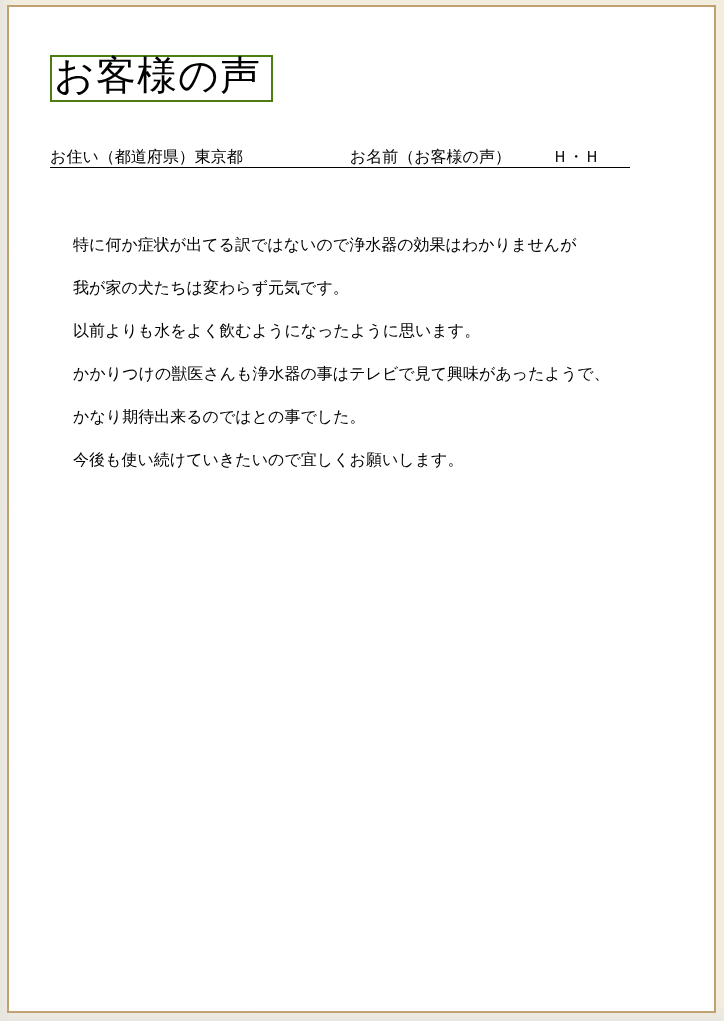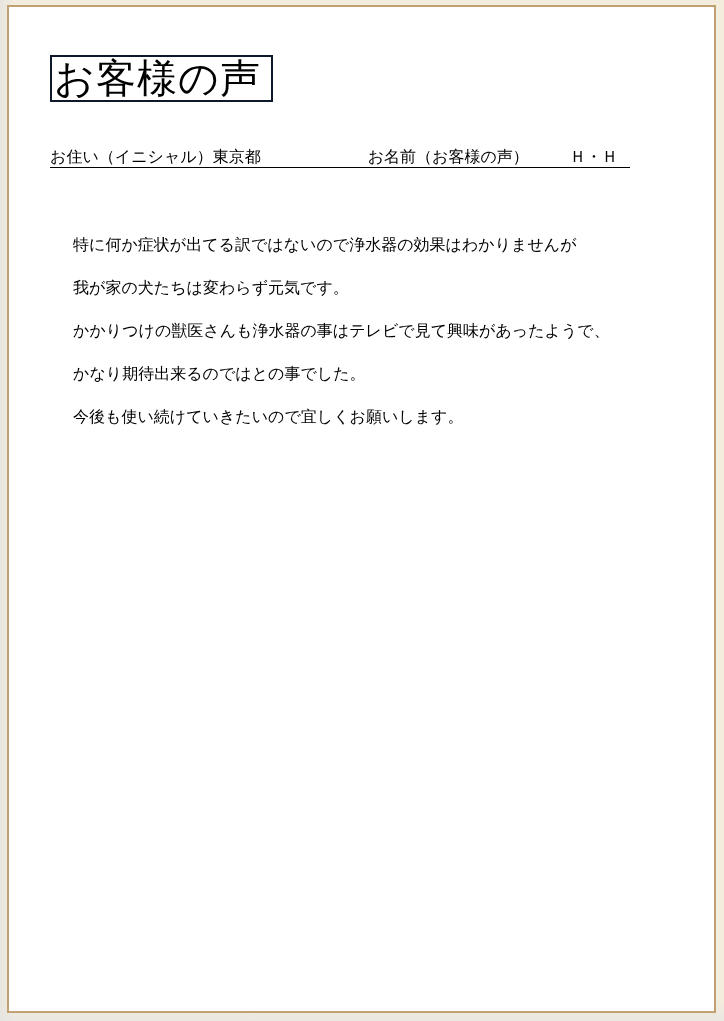--- a/index.html
+++ b/index.html
@@ -32,23 +32,24 @@
     background: #ffffff;
     border: 2px solid #c1a172;
   }
   .title-box {
     position: absolute;
     left: 41px;
     top: 48px;
     width: 223px;
     height: 47px;
     box-sizing: border-box;
-    border: 2px solid #0f172a;
+    border: 2px solid #4d7c0f;
     display: flex;
     align-items: center;
+    font-family: Liberation Mono, monospace;
   }
   .title-text {
     font-size: 40px;
     line-height: 43px;
     letter-spacing: 1px;
     padding-left: 2px;
     white-space: nowrap;
   }
   .info-line {
     position: absolute;
@@ -81,26 +82,27 @@
 
 <div class="frame-shade"></div>
 
 <div class="page">
 
   <div class="title-box">
     <span class="title-text">お客様の声</span>
   </div>
 
   <div class="info-line">
-    <span class="residence-label">お住い（イニシャル）</span><span class="residence-value">東京都</span>
+    <span class="residence-label">お住い（都道府県）</span><span class="residence-value">東京都</span>
     <span class="name-label">お名前（お客様の声）</span>
     <span class="name-value">Ｈ・Ｈ</span>
   </div>
 
   <div class="body-text">
     <p>特に何か症状が出てる訳ではないので浄水器の効果はわかりませんが</p>
     <p>我が家の犬たちは変わらず元気です。</p>
+    <p>以前よりも水をよく飲むようになったように思います。</p>
     <p>かかりつけの獣医さんも浄水器の事はテレビで見て興味があったようで、</p>
     <p>かなり期待出来るのではとの事でした。</p>
     <p>今後も使い続けていきたいので宜しくお願いします。</p>
   </div>
 
 </div>
 
 </body></html>

